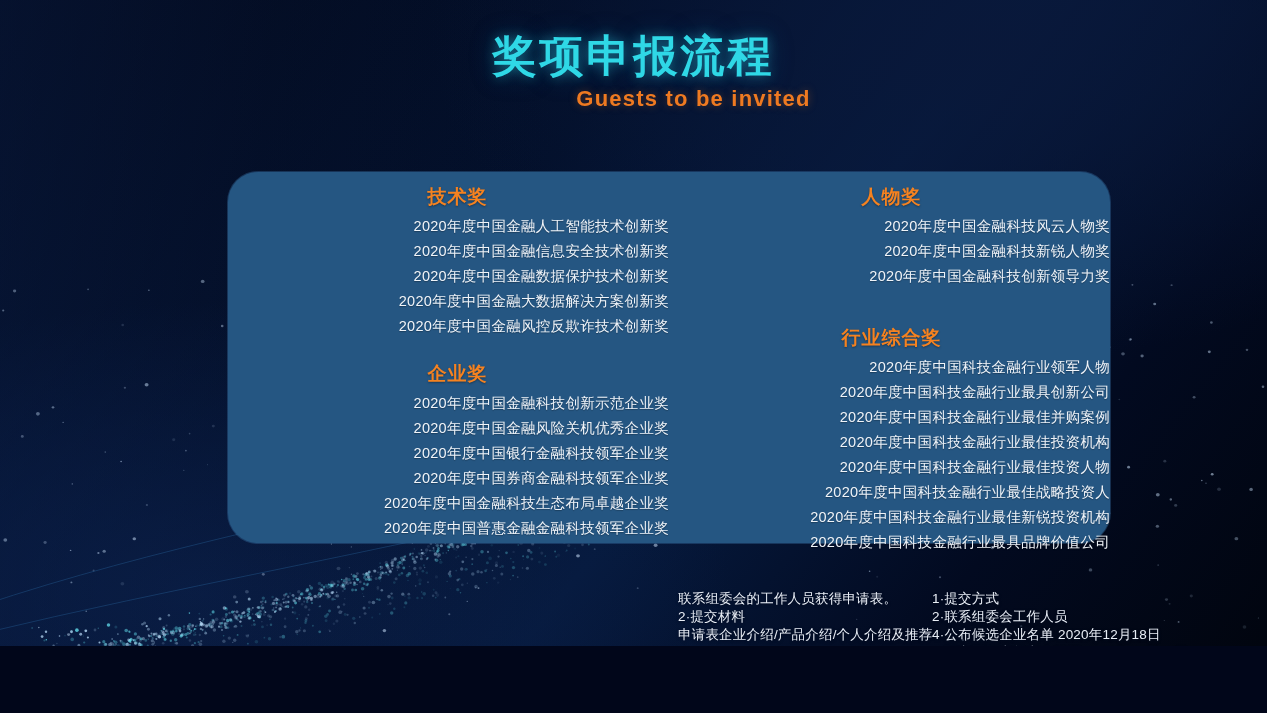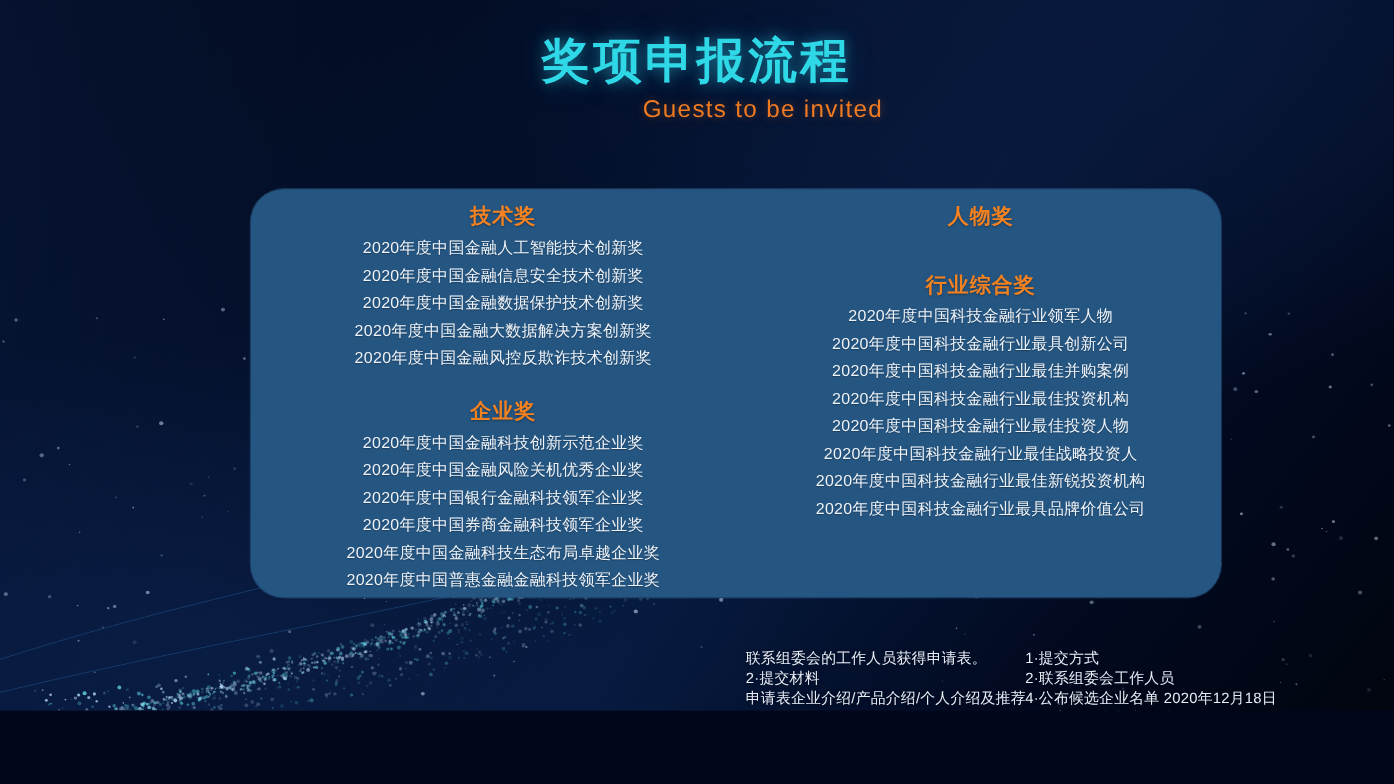--- a/index.html
+++ b/index.html
@@ -43,21 +43,21 @@
     text-align:center;
   }
   .title-cn {
     font-size:44px; font-weight:bold; letter-spacing:3px;
     color:#2fd8e6;
     text-shadow:0 0 12px rgba(47,216,230,0.45), 0 0 26px rgba(20,120,180,0.35);
     line-height:1.18;
   }
   .title-en {
     margin-top:4px;
-    font-size:22px; font-weight:normal; letter-spacing:1.2px;
+    font-size:22px; font-weight:bold; letter-spacing:1.2px;
     color:#ef7a21;
     text-shadow:0 0 9px rgba(239,122,33,0.35);
     padding-left:120px;
   }
   .title-bar {
     margin:9px auto 0;
     width:334px; height:7px; border-radius:1px;
     margin-left:497px;
     background:linear-gradient(90deg, #c8701e 0%, #d4802a 28%, #9a8martes 40%, #5d7fa8 68%, #3f83c4 100%);
   }
@@ -82,21 +82,21 @@
     letter-spacing:1px;
     text-shadow:0 1px 2px rgba(0,0,0,0.35);
   }
   .sec-head.t1 { margin-top:6px; }
   .sec-head.t2 { margin-top:22px; }
   .sec-head.p1 { margin-top:6px; }
   .sec-head.p2 { margin-top:36px; }
 
   .award-list { list-style:none; margin-top:4px; }
   .award-list li {
-    text-align:center;
+    text-align:right;
     font-size:14.5px;
     color:#f0f4f9;
     line-height:25px;
     letter-spacing:0.3px;
     text-shadow:0 1px 1px rgba(0,0,0,0.28);
     white-space:nowrap;
   }
 
   
   .notes {
@@ -1672,20 +1672,25 @@
           <li>2020年度中国金融风险关机优秀企业奖</li>
           <li>2020年度中国银行金融科技领军企业奖</li>
           <li>2020年度中国券商金融科技领军企业奖</li>
           <li>2020年度中国金融科技生态布局卓越企业奖</li>
           <li>2020年度中国普惠金融金融科技领军企业奖</li>
         </ul>
       </div>
 
       <div class="col col-right">
         <div class="sec-head p1">人物奖</div>
+        <ul class="award-list">
+          <li>2020年度中国金融科技风云人物奖</li>
+          <li>2020年度中国金融科技新锐人物奖</li>
+          <li>2020年度中国金融科技创新领导力奖</li>
+        </ul>
 
         <div class="sec-head p2">行业综合奖</div>
         <ul class="award-list">
           <li>2020年度中国科技金融行业领军人物</li>
           <li>2020年度中国科技金融行业最具创新公司</li>
           <li>2020年度中国科技金融行业最佳并购案例</li>
           <li>2020年度中国科技金融行业最佳投资机构</li>
           <li>2020年度中国科技金融行业最佳投资人物</li>
           <li>2020年度中国科技金融行业最佳战略投资人</li>
           <li>2020年度中国科技金融行业最佳新锐投资机构</li>

